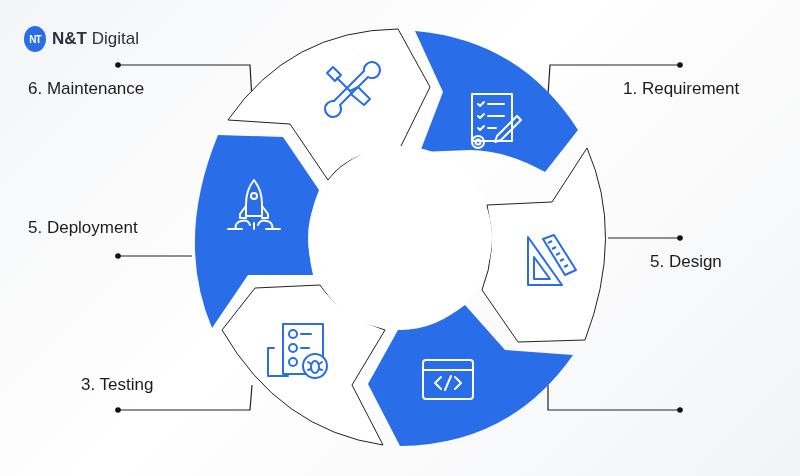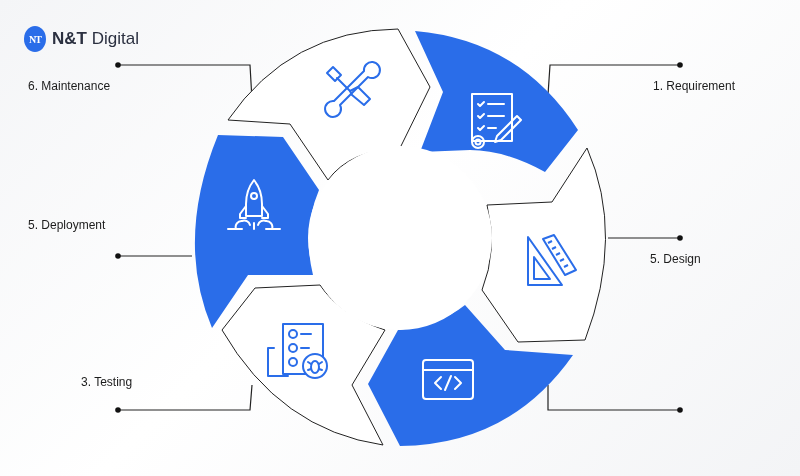--- a/index.html
+++ b/index.html
@@ -1,22 +1,22 @@
 <!DOCTYPE html>
 <html><head>
 <meta charset="utf-8">
 <style>
   html,body{margin:0;padding:0;}
   body{width:800px;height:476px;overflow:hidden;background:#ffffff;font-family:"Liberation Sans",sans-serif;}
   .canvas{position:relative;width:800px;height:476px;background:linear-gradient(135deg,#f4f5f7 0%,#ffffff 45%,#f3f4f6 100%);}
   .logo{position:absolute;left:24px;top:26px;display:flex;align-items:center;gap:6px;}
-  .logo-mark{width:22px;height:26px;border-radius:50%;background:#2a6de9;color:#fff;font-family:Liberation Serif, serif;font-size:10px;font-weight:bold;display:flex;align-items:center;justify-content:center;letter-spacing:-1px;}
+  .logo-mark{width:22px;height:26px;border-radius:50%;background:#2a6de9;color:#fff;font-family:Liberation Sans, sans-serif;font-size:10px;font-weight:bold;display:flex;align-items:center;justify-content:center;letter-spacing:-1px;}
   .logo-text{font-size:17px;color:#2b3040;}
   .logo-text b{font-weight:bold;}
-  .label{position:absolute;font-size:12px;color:#1c1c1c;white-space:nowrap;}
+  .label{position:absolute;font-size:17px;color:#1c1c1c;white-space:nowrap;}
   svg.wheel{position:absolute;left:0;top:0;}
 </style>
 </head>
 <body>
 
 <div class="canvas">
 
   <div class="logo">
     <div class="logo-mark">NT</div>
     <div class="logo-text"><b>N&amp;T</b><span> Digital</span></div>
@@ -93,17 +93,17 @@
     </g>
     <g stroke="#fff" stroke-width="2" fill="none" stroke-linecap="round" stroke-linejoin="round">
       <path d="M254,180 q-8,10 -8,24 v12 h16 v-12 q0,-14 -8,-24 z"></path>
         <circle cx="254" cy="196" r="3"></circle>
       <path d="M246,206 l-6,8 v4 h6 M262,206 l6,8 v4 h-6"></path>
       <path d="M236,229 a6,6 0 0 1 6,-8 a6,6 0 0 1 8,4 M272,229 a6,6 0 0 0 -6,-8 a6,6 0 0 0 -8,4 M228,229 h14 M266,229 h14 M254,223 v6"></path>
     </g>
   </svg>
 
   <div class="label" style="left:28px;top:79px;">6. Maintenance</div>
-  <div class="label" style="left:623px;top:79px;margin-left:30px;">1. Requirement</div>
+  <div class="label" style="left:623px;top:79px;">1. Requirement</div>
   <div class="label" style="left:650px;top:252px;">5. Design</div>
   <div class="label" style="left:28px;top:218px;">5. Deployment</div>
   <div class="label" style="left:81px;top:375px;">3. Testing</div>
 </div>
 
 </body></html>

